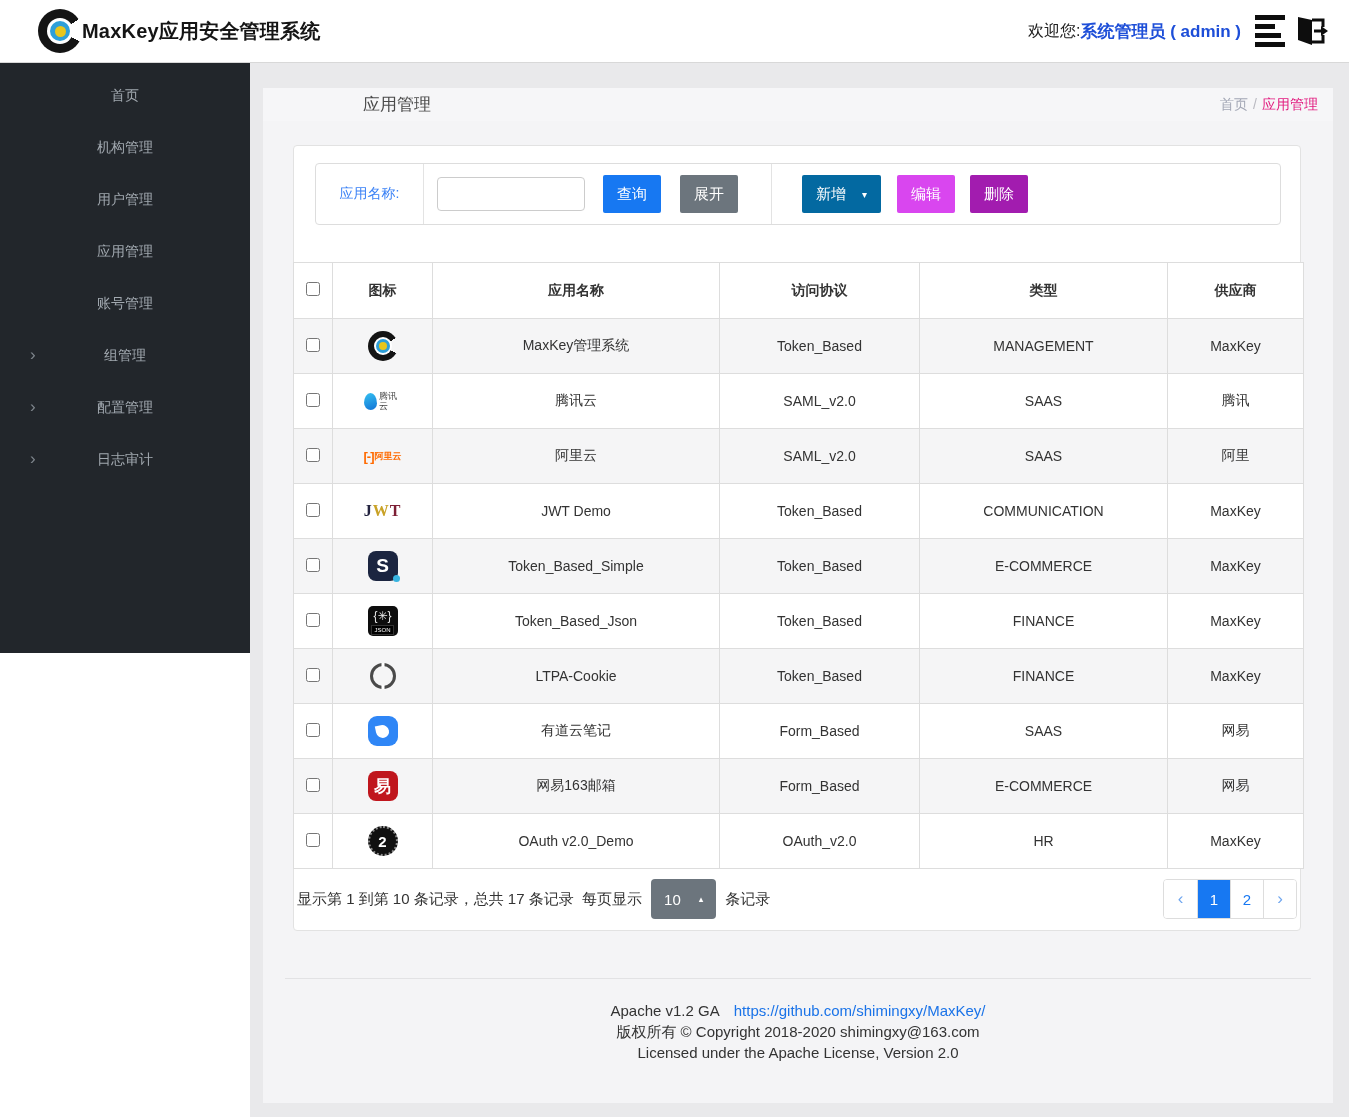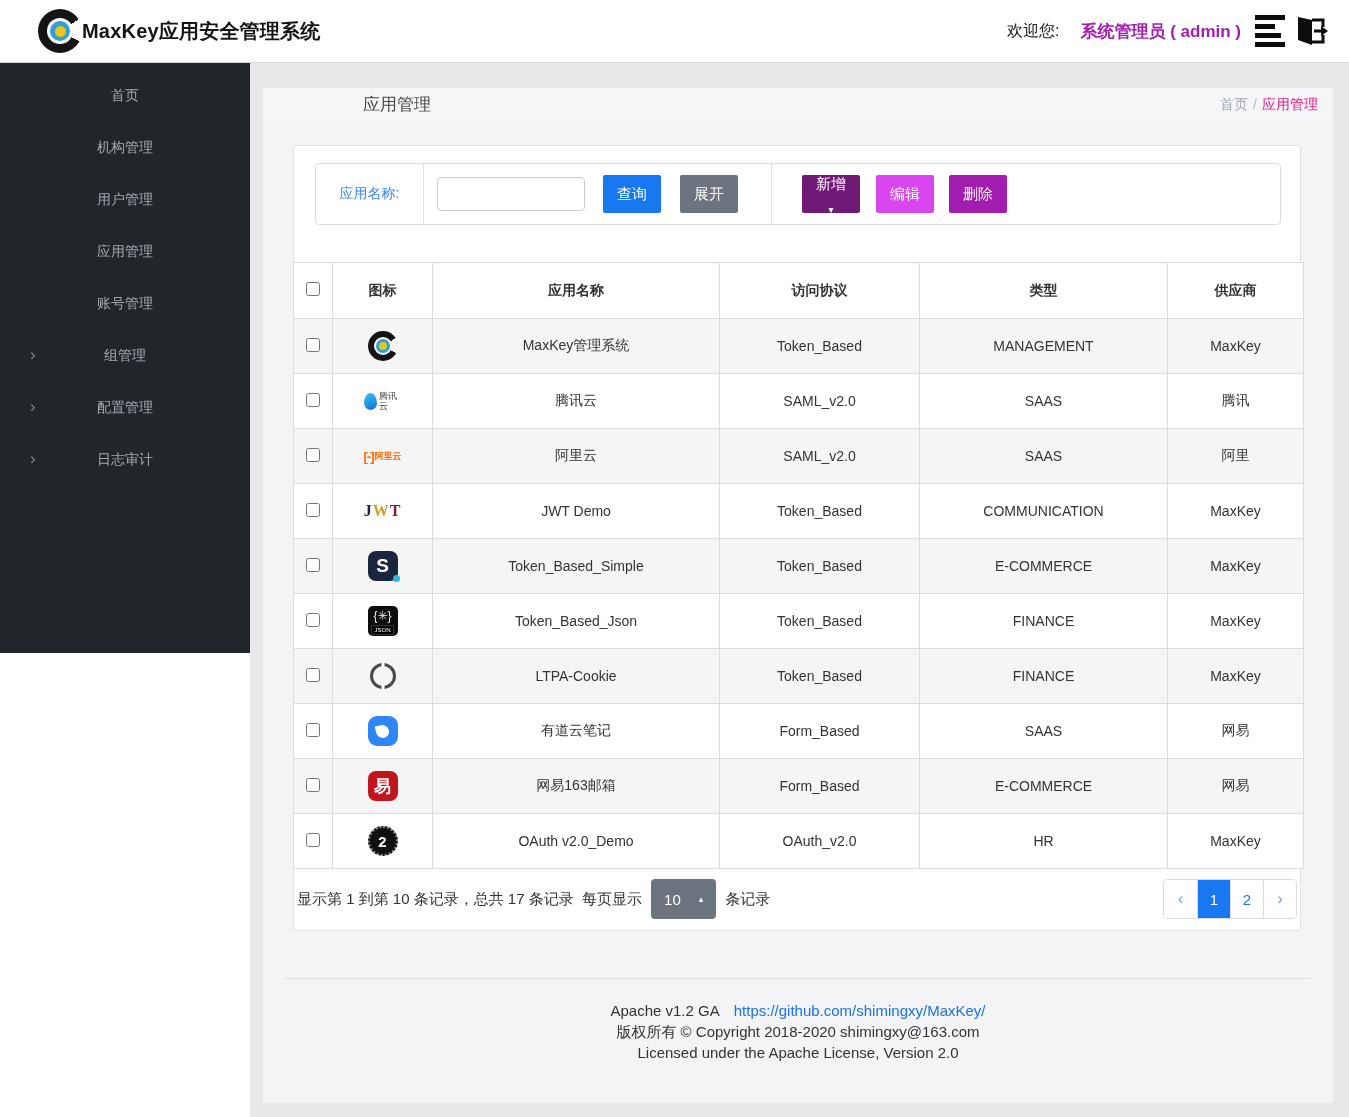--- a/index.html
+++ b/index.html
@@ -17,22 +17,22 @@
             display:flex; align-items:center; z-index:5; }
   .brand { display:flex; align-items:center; margin-left:38px; }
   .logo { width:44px; height:44px; border-radius:50%;
           background: conic-gradient(#141414 0 58deg, rgba(0,0,0,0) 58deg 118deg, #141414 118deg 360deg);
           display:flex; align-items:center; justify-content:center; flex:0 0 auto; }
   .logo-w { width:26px; height:26px; border-radius:50%; background:#fff; display:flex; align-items:center; justify-content:center; }
   .logo-b { width:20px; height:20px; border-radius:50%; background:#2e9fd8; display:flex; align-items:center; justify-content:center; }
   .logo-y { width:11px; height:11px; border-radius:50%; background:#e8c61c; }
   .brand-title { font-size:20px; font-weight:bold; color:#151515; margin-left:0px; letter-spacing:0.2px; }
   .nav-right { margin-left:auto; margin-right:20px; display:flex; align-items:center; }
-  .welcome { font-size:16px; color:#222; margin-right:21px; }
-  .username { font-size:17px; font-weight:bold; color:#a21caf; margin-right:14px; }
+  .welcome { font-size:16px; color:#222; margin-right:0; }
+  .username { font-size:17px; font-weight:bold; color:#1d4ed8; margin-right:14px; }
   .list-icon { width:30px; display:flex; flex-direction:column; gap:4px; margin-right:6px; cursor:pointer; }
   .list-icon i { display:block; height:5px; background:#0d0d0d; }
   .list-icon i:nth-child(1){ width:30px; } .list-icon i:nth-child(2){ width:20px; }
   .list-icon i:nth-child(3){ width:26px; } .list-icon i:nth-child(4){ width:30px; }
   .logout-icon { width:38px; height:36px; cursor:pointer; }
 
   
   .sidebar { position:absolute; left:0; top:63px; width:250px; height:590px; background:#22262b; padding-top:6px; }
   .menu-item { position:relative; height:52px; line-height:52px; text-align:center;
                color:#a2a9b0; font-size:14px; cursor:pointer; }
@@ -57,21 +57,21 @@
                   border:1px solid #ddd; border-radius:4px; display:flex; align-items:center; background:#fff; }
   .sp-label { width:108px; height:100%; display:flex; align-items:center; justify-content:center;
               font-size:14px; color:#3b82f6; border-right:1px solid #e3e3e3; }
   .sp-input { margin-left:13px; width:148px; height:34px; border:1px solid #ccc; border-radius:4px;
               font-size:14px; padding:0 8px; font-family:inherit; }
   .btn { border:none; border-radius:2px; color:#fff; font-size:15px; height:38px; padding:0 14px;
          cursor:pointer; font-family:inherit; display:inline-flex; align-items:center; }
   .btn-query  { background:#1778f2; margin-left:18px; }
   .btn-expand { background:#6c757d; margin-left:19px; }
   .sp-div2 { width:1px; height:100%; background:#e3e3e3; margin-left:33px; }
-  .btn-add  { background:#701a75; margin-left:30px; gap:10px;flex-direction:column; }
+  .btn-add  { background:#0369a1; margin-left:30px; gap:16px; }
   .btn-add .caret { font-size:10px; }
   .btn-edit { background:#d946ef; margin-left:16px; }
   .btn-del  { background:#a21caf; margin-left:15px; }
 
   
   .app-table { position:absolute; left:-1px; top:116px; width:1010px; border-collapse:collapse; table-layout:fixed; }
   .app-table th, .app-table td { border:1px solid #ddd; text-align:center; font-size:14px; color:#333;
                                  overflow:hidden; vertical-align:middle; }
   .app-table th { height:56px; font-weight:bold; background:#fff; }
   .app-table td { height:55px; background:#fff; }

